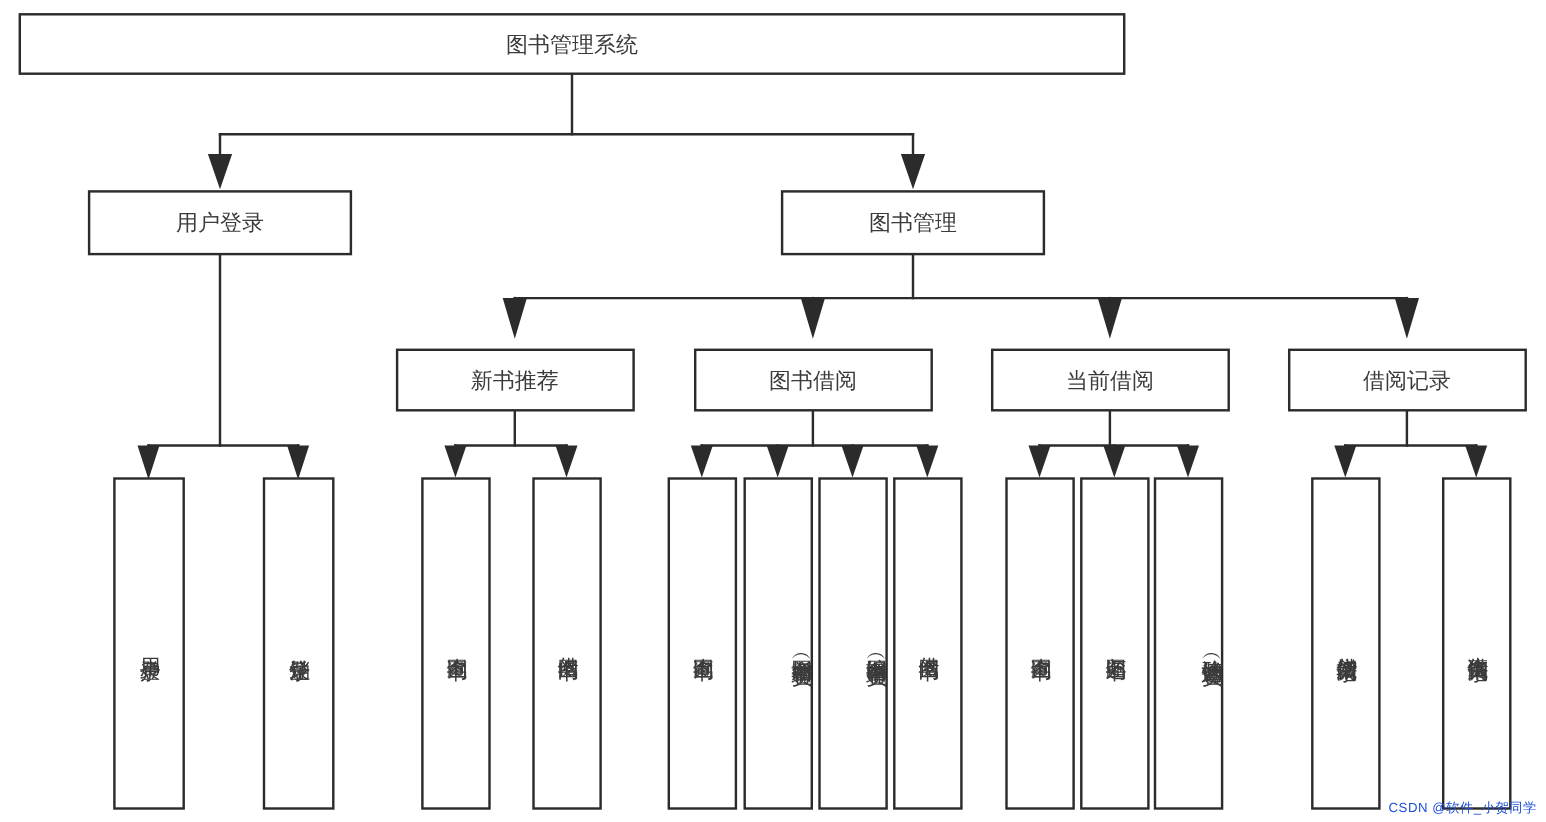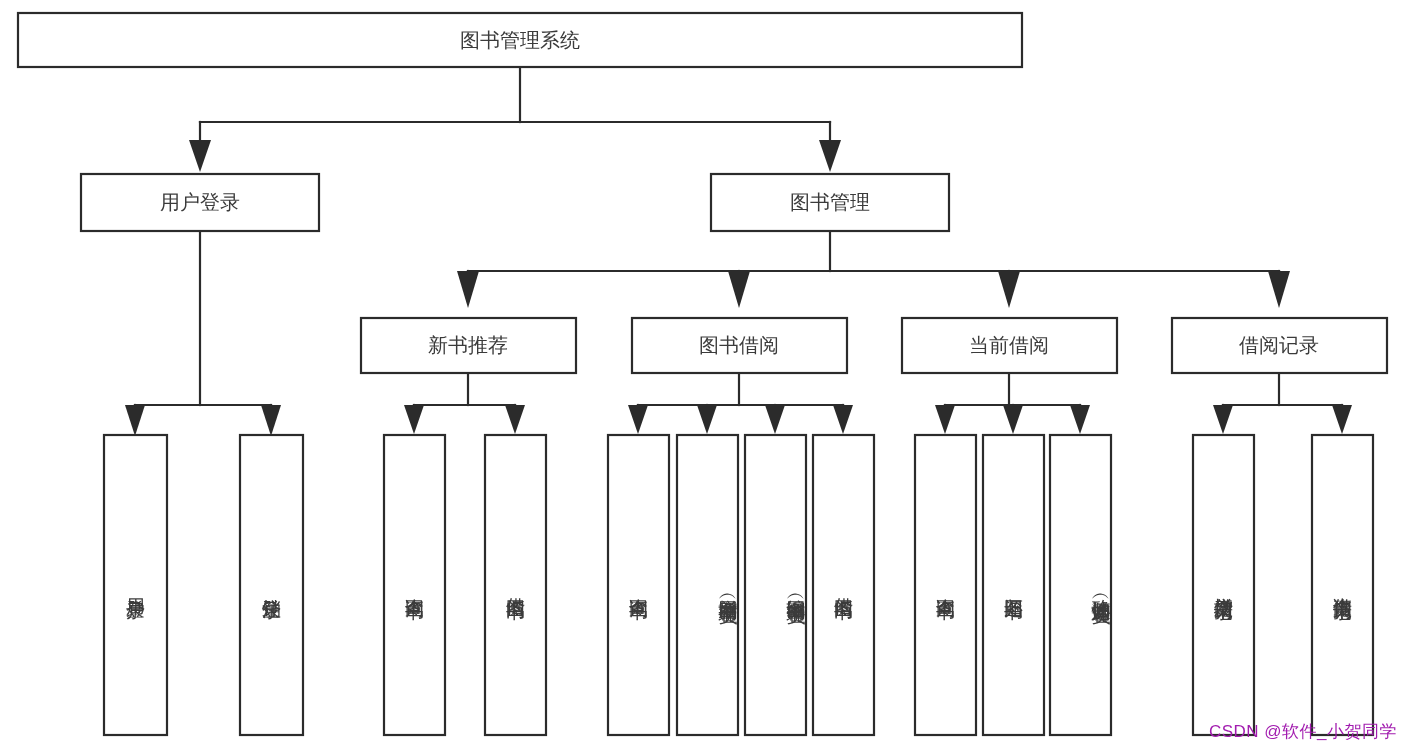--- a/index.html
+++ b/index.html
@@ -57,22 +57,22 @@
     letter-spacing: 1px;
     white-space: nowrap;
     text-align: center;
     pointer-events: none;
   }
   .watermark {
     position: absolute;
     right: 8px;
     bottom: 4px;
     font-family: "Liberation Sans", "DejaVu Sans", sans-serif;
-    font-size: 17px;
-    color: #a21caf;
+    font-size: 12px;
+    color: #1d4ed8;
     letter-spacing: 0.5px;
     white-space: nowrap;
   }
 </style>
 </head>
 <body>
 
 <div id="diagram-root">
 
   <svg class="canvas" viewBox="0 0 1405 747">

